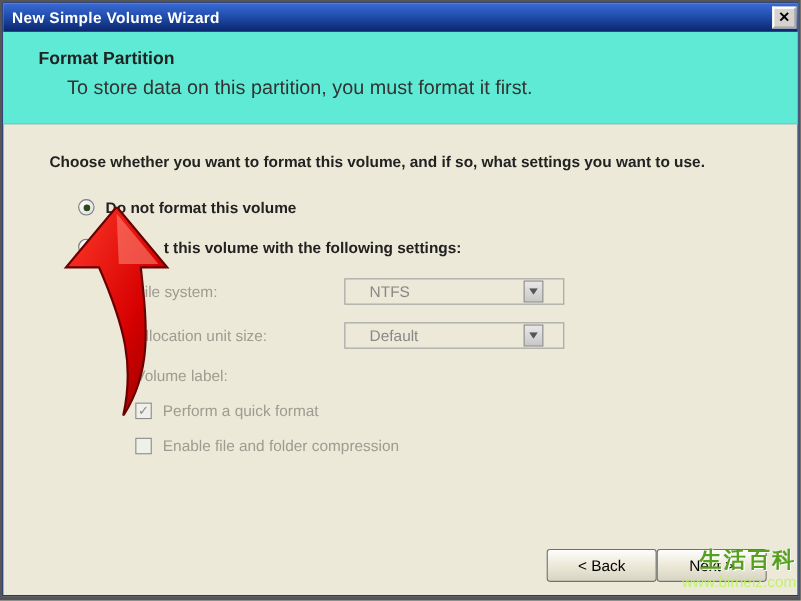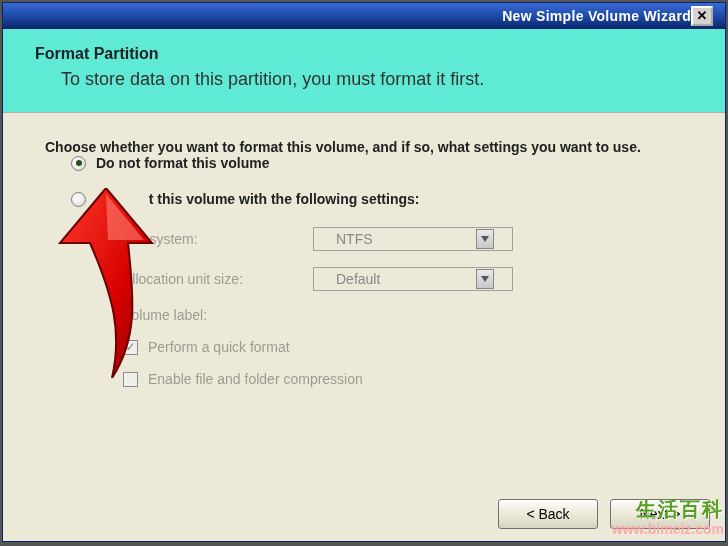--- a/index.html
+++ b/index.html
@@ -18,25 +18,25 @@
     width: 724px; height: 540px;
     background: #ece9d8;
     border: 1px solid #0a246a;
   }
   .titlebar {
     height: 26px;
     background: linear-gradient(180deg, #3a6bd6 0%, #1e4aa8 50%, #0a246a 100%);
     color: #fff;
     display: flex;
     align-items: center;
-    padding: 0 12px 0 8px;
+    padding: 0 1px 0 8px;
     font-weight: bold;
     font-size: 14px;
     letter-spacing: 0.3px;
-    justify-content: flex-end;
+    justify-content: space-between;
   }
   .close-btn {
     width: 22px; height: 20px;
     background: #d6d3ce;
     border: 2px outset #fff;
     color: #000;
     font-family: Arial, sans-serif;
     font-size: 13px;
     font-weight: bold;
     text-align: center;
@@ -60,24 +60,24 @@
     margin-left: 26px;
   }
   .content {
     padding: 26px 42px 10px 42px;
     color: #333;
     font-size: 14px;
   }
   .instruction {
     font-weight: bold;
     color: #222;
+    margin-bottom: 26px;
   }
   .radio-row {
     display: flex;
-    align-items: center;
     gap: 10px;
     margin-left: 26px;
     margin-bottom: 20px;
     position: relative;
   }
   .radio {
     width: 15px; height: 15px;
     border-radius: 50%;
     border: 1px solid #7a7a7a;
     background: radial-gradient(circle at 35% 35%, #fff, #d8d8d8);
@@ -144,22 +144,21 @@
     align-items: center;
     justify-content: center;
     color: #8a8a8a;
     font-size: 12px;
   }
   .footer {
     position: absolute;
     bottom: 12px; left: 0; right: 0;
     display: flex;
     justify-content: flex-end;
-    gap: 12px;
-    padding-right: 15px;
+    padding-right: 28px;
   }
   .btn {
     width: 100px; height: 30px;
     background: linear-gradient(180deg, #fdfdfd 0%, #ece9d8 50%, #d8d4c4 100%);
     border: 1px solid #707070;
     border-radius: 3px;
     font-family: inherit;
     font-size: 14px;
     cursor: pointer;
   }
@@ -170,21 +169,21 @@
     pointer-events: none;
   }
   .watermark {
     position: absolute;
     right: 4px; bottom: 8px;
     text-align: right;
     pointer-events: none;
     line-height: 1.2;
   }
   .wm1 { color:#56a020; font-size:20px; font-weight:bold; text-shadow:1px 1px #fff; letter-spacing:2px;}
-  .wm2 { color:#fca5a5; font-size:14px; opacity:0.9;font-weight:bold;}
+  .wm2 { color:#bef264; font-size:14px; opacity:0.9;}
 </style>
 </head>
 <body>
 
 <div class="window">
 
   <div class="titlebar">
     <span>New Simple Volume Wizard</span>
     <div class="close-btn">✕</div>
   </div>

